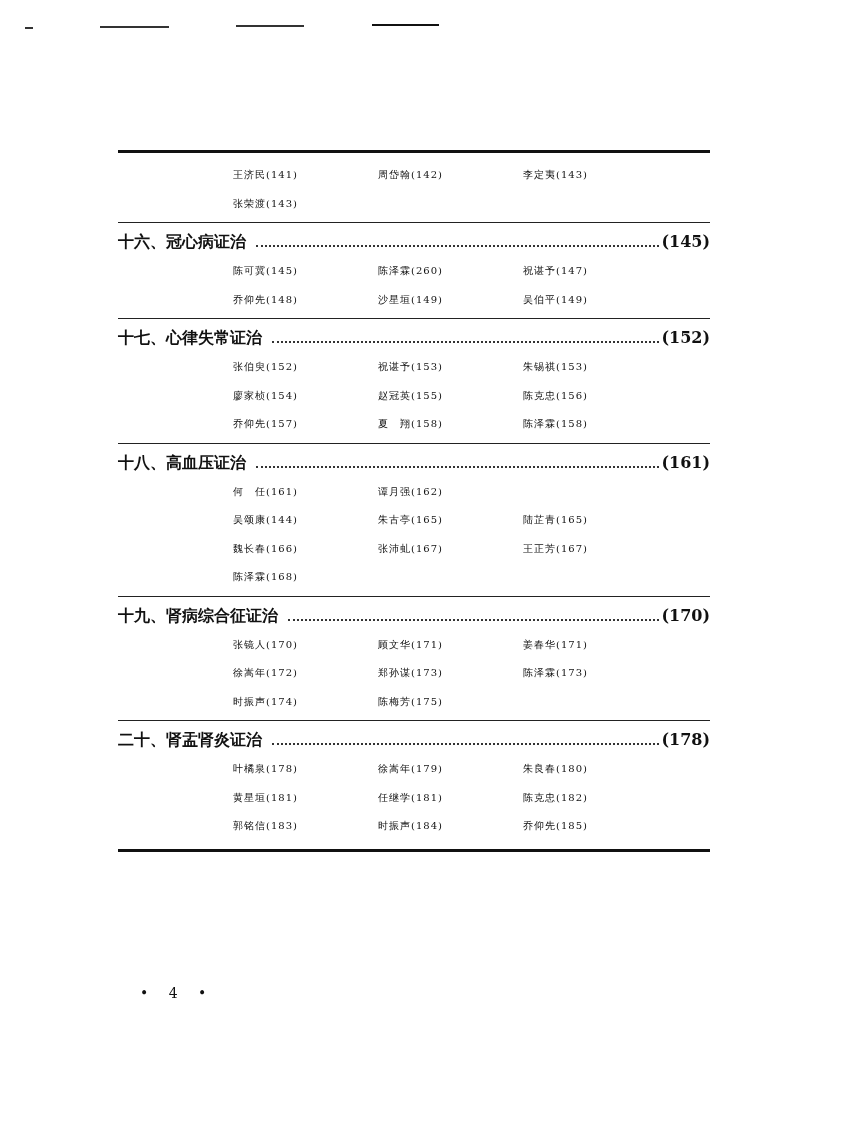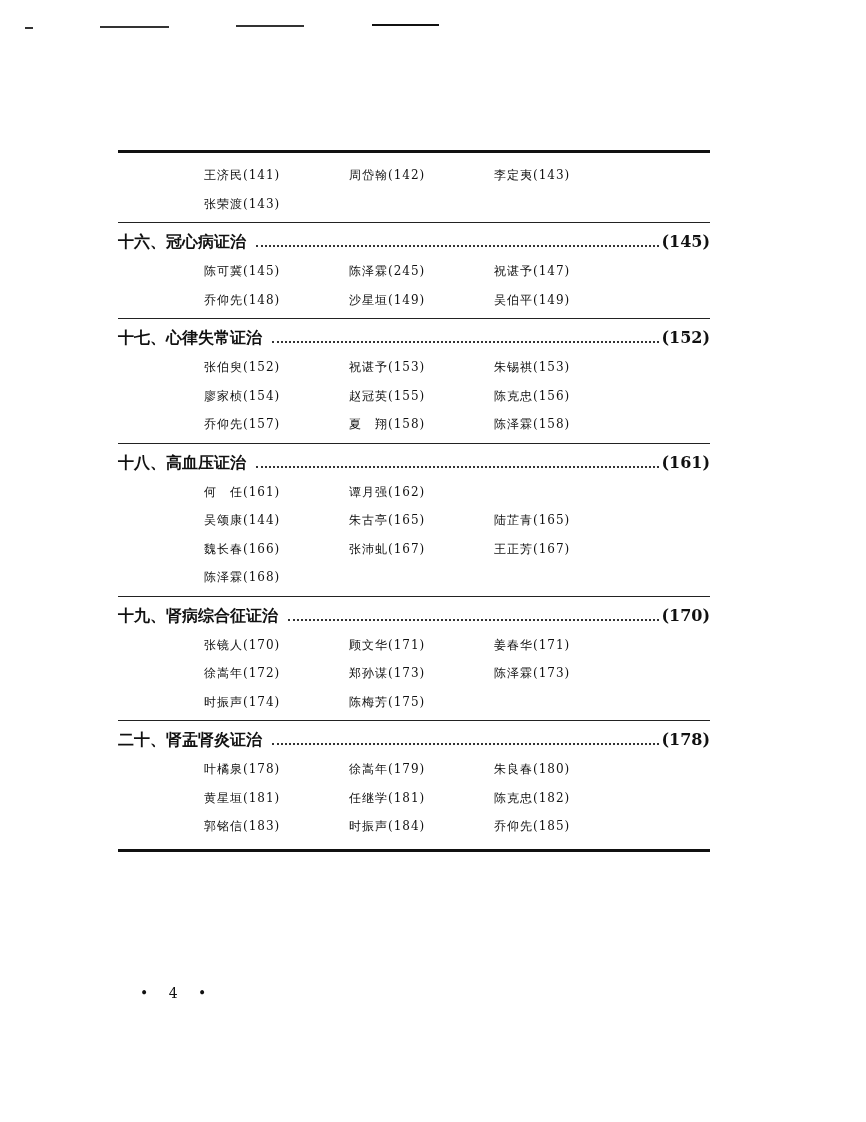--- a/index.html
+++ b/index.html
@@ -10,21 +10,21 @@
     .rule-thick { height: 3px; background: #111; }
     .rule-thin { height: 1px; background: #222; margin: 0; }
     .section { padding-top: 4px; padding-bottom: 4px; }
     .heading { display: flex; align-items: baseline; height: 30px; line-height: 30px;
                font-size: 16px; font-weight: bold; }
     .heading .num { white-space: nowrap; }
     .heading .title { white-space: nowrap; }
     .heading .leader { flex: 1; border-bottom: 2px dotted #333; margin: 0 2px 8px 10px; height: 0; }
     .heading .pg { white-space: nowrap; }
     .names { padding-left: 86px; }
-    .name-row { display: flex; height: 28.5px; line-height: 28.5px; font-size: 12px; }
+    .name-row { display: flex; height: 28.5px; line-height: 28.5px; font-size: 10px; margin-left: 29px; }
     .name { width: 145px; white-space: nowrap; letter-spacing: 1px; }
     .footer { position: absolute; left: 140px; top: 985px; font-size: 14px; letter-spacing: 8px; }
   </style>
 </head>
 <body>
 
 <div class="topmark" style="left:25px;top:27px;width:8px;"></div>
 <div class="topmark" style="left:100px;top:26px;width:69px;"></div>
 <div class="topmark" style="left:236px;top:25px;width:68px;"></div>
 <div class="topmark" style="left:372px;top:24px;width:67px;background:#111;"></div>
@@ -50,21 +50,21 @@
       <div class="section">
         <div class="heading">
           <span class="num">十六、</span>
           <span class="title">冠心病证治</span>
           <span class="leader"></span>
           <span class="pg">(145)</span>
         </div>
         <div class="names">
           <div class="name-row">
             <span class="name"><span>陈可冀</span><span>(145)</span></span>
-            <span class="name"><span>陈泽霖</span><span>(245)</span></span>
+            <span class="name"><span>陈泽霖</span><span>(260)</span></span>
             <span class="name"><span>祝谌予</span><span>(147)</span></span>
           </div>
           <div class="name-row">
             <span class="name"><span>乔仰先</span><span>(148)</span></span>
             <span class="name"><span>沙星垣</span><span>(149)</span></span>
             <span class="name"><span>吴伯平</span><span>(149)</span></span>
           </div>
         </div>
       </div>
       <div class="rule-thin"></div>

